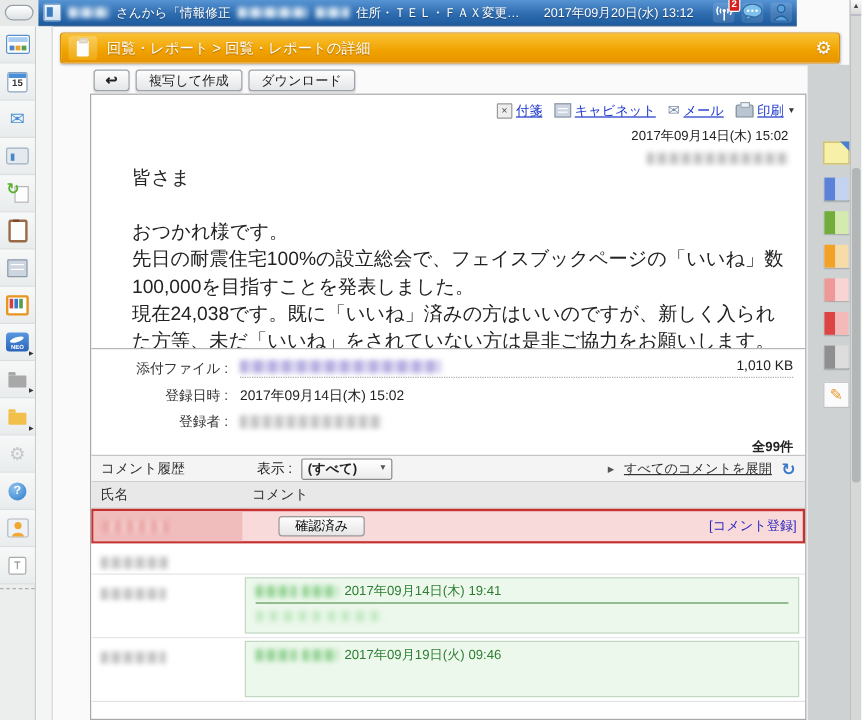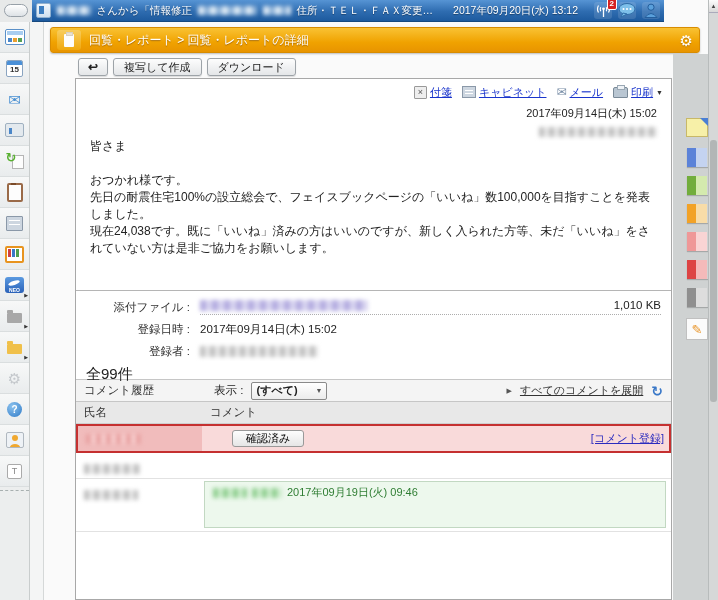--- a/index.html
+++ b/index.html
@@ -80,50 +80,50 @@
   .icon-cab-s::before{content:"";position:absolute;left:2px;top:3px;right:2px;height:1px;background:#fff;box-shadow:0 3px 0 #fff;}
   .glyph-mail-s{font-size:12px;color:#7a8fa8;line-height:1;}
   .icon-print{width:13px;height:9px;background:#b9c6d2;border:1px solid #7a8a98;border-radius:2px 2px 1px 1px;position:relative;}
   .icon-print::before{content:"";position:absolute;left:3px;top:-3px;width:6px;height:3px;background:#eef2f6;border:1px solid #9aa8b4;}
   .caret{font-size:7px;color:#333;}
 
   .article{height:188px;overflow:hidden;padding:4px 14px 0;box-sizing:border-box;}
   .art-date{text-align:right;font-size:11px;color:#222;}
   .art-author{text-align:right;margin:3px 0 0;}
   .art-title{text-align:center;font-weight:bold;font-size:13px;margin:7px 0 9px;}
-  .art-body{font-size:12px;line-height:1.42;white-space:pre-line;}
+  .art-body{font-size:16px;line-height:1.42;white-space:pre-line;margin-left:20px;}
 
   .hr-strong{border-top:1px solid #b5b5b5;}
   .meta{height:74px;overflow:hidden;padding:8px 10px 0;box-sizing:border-box;font-size:11.5px;}
   .meta-row{display:flex;align-items:center;margin-bottom:6px;height:16px;}
   .meta-label{width:104px;text-align:right;margin-right:10px;color:#333;flex:0 0 auto;}
   .meta-line{flex:1;display:flex;align-items:center;border-bottom:1px dotted #adadad;padding-bottom:3px;}
   .meta-spacer{flex:1;}
-  .total{height:14px;text-align:left;font-size:15px;padding:0 10px;}
+  .total{height:14px;text-align:right;font-size:11px;padding:0 10px;font-weight:bold;}
 
   .csec-head{height:23px;background:#f4f4f4;border-top:1px solid #c6c6c6;border-bottom:1px solid #c6c6c6;display:flex;align-items:center;font-size:11.5px;padding:0 8px;box-sizing:border-box;gap:8px;}
   .csec-title{color:#333;}
   .disp-label{margin-left:52px;}
   .select-box{height:16px;min-width:66px;border:1px solid #8a8a8a;border-radius:2px;background:linear-gradient(#fff,#ececec);display:flex;align-items:center;justify-content:space-between;gap:6px;padding:0 4px;font-size:11px;cursor:pointer;font-weight:bold;}
   .csec-spacer{flex:1;}
   .tri{font-size:7px;color:#555;}
   .expand-link{color:#333;text-decoration:underline;font-size:11px;cursor:pointer;}
   .refresh{color:#3a78c8;font-size:14px;font-weight:bold;line-height:1;cursor:pointer;}
 
   .csec-cols{height:21px;background:#e8e8e8;border-bottom:1px solid #cfcfcf;display:flex;align-items:center;font-size:11.5px;color:#333;}
   .col-name{width:126px;padding-left:8px;box-sizing:border-box;flex:0 0 auto;}
   .col-comment{padding-left:8px;}
 
   .crow{display:flex;border-bottom:1px solid #e2e2e2;background:#fff;}
   .crow .name{width:126px;padding:8px 6px 0 8px;box-sizing:border-box;flex:0 0 auto;}
   .crow-hl{height:29px;border:2px solid #c53030;background:#f9dada;display:flex;align-items:center;box-sizing:border-box;}
   .name-hl{width:124px;align-self:stretch;background:#f1bcbc;display:flex;align-items:center;padding-left:8px;box-sizing:border-box;flex:0 0 auto;}
   .btn-confirm{margin-left:30px;height:17px;padding:0 13px;border:1px solid #999;border-radius:3px;background:linear-gradient(#fdfdfd,#e6e6e6);font-size:11px;display:flex;align-items:center;}
   .hl-spacer{flex:1;}
-  .register-link{color:#2b2bbf;text-decoration:underline;font-size:11px;margin-right:5px;cursor:pointer;text-align:right;}
+  .register-link{color:#2b2bbf;font-size:11px;margin-right:5px;cursor:pointer;text-align:right;}
   .crow-simple{height:25px;}
   .crow-card{height:52px;align-items:stretch;}
   .card{flex:1;margin:2px 5px 3px 2px;background:#edf8ed;border:1px solid #c2d8c2;box-sizing:border-box;padding:3px 8px 0;}
   .card-head{display:flex;align-items:center;gap:5px;font-size:11px;color:#2e7d32;}
   .card-hr{border-top:1px solid #559755;margin-top:2px;}
   .card-body{margin-top:3px;}
 
   
   .rmargin{position:absolute;left:673px;top:54px;width:35px;height:546px;background:#cfd2d2;}
   .palette{position:absolute;left:685px;top:118px;width:24px;display:flex;flex-direction:column;align-items:center;}
@@ -351,20 +351,32 @@
       <button class="btn-confirm">確認済み</button>
       <span class="hl-spacer"></span>
       <a class="register-link">[コメント登録]</a>
     </div>
 
     <div class="crow crow-simple">
       <span class="name"><span class="mz mz-gray" style="width:56px;height:10px"></span></span>
     </div>
 
 
+    <div class="crow crow-card">
+      <span class="name"><span class="mz mz-gray" style="width:54px;height:10px"></span></span>
+      <div class="card">
+        <div class="card-head">
+          <span class="mz mz-green" style="width:34px;height:10px"></span>
+          <span class="mz mz-green" style="width:30px;height:10px"></span>
+          <span>2017年09月14日(木) 19:41</span>
+        </div>
+        <div class="card-hr"></div>
+        <div class="card-body"><span class="mz mz-lgreen" style="width:106px;height:9px"></span></div>
+      </div>
+    </div>
 
     <div class="crow crow-card">
       <span class="name"><span class="mz mz-gray" style="width:54px;height:10px"></span></span>
       <div class="card">
         <div class="card-head">
           <span class="mz mz-green" style="width:34px;height:10px"></span>
           <span class="mz mz-green" style="width:30px;height:10px"></span>
           <span>2017年09月19日(火) 09:46</span>
         </div>
 

